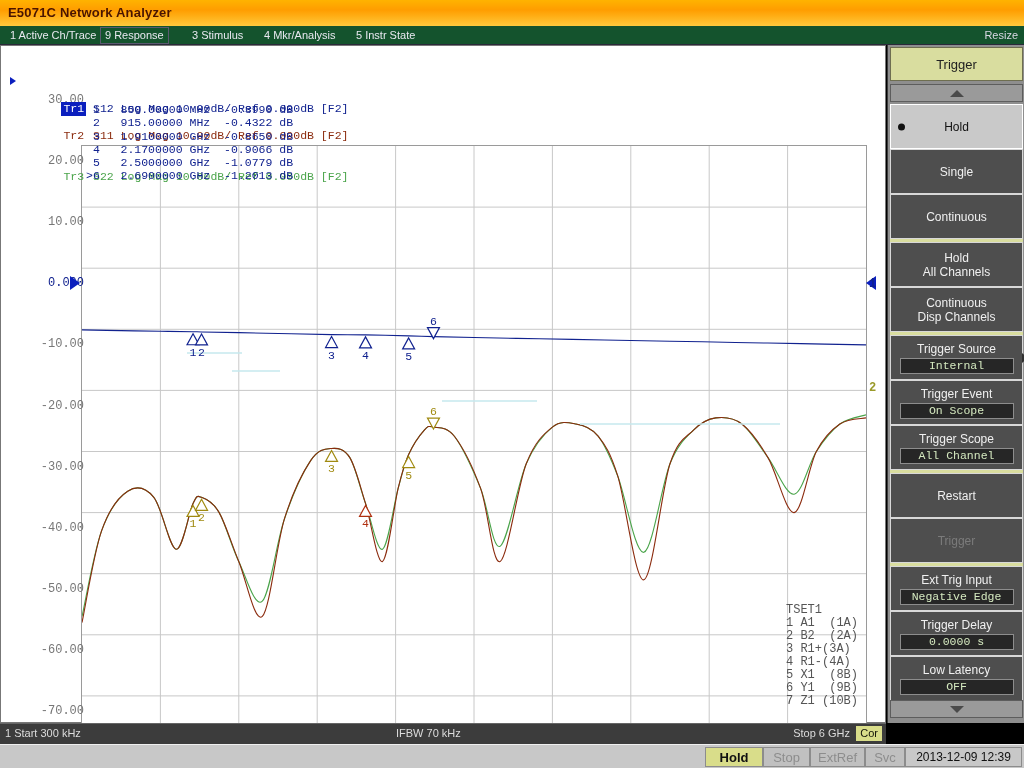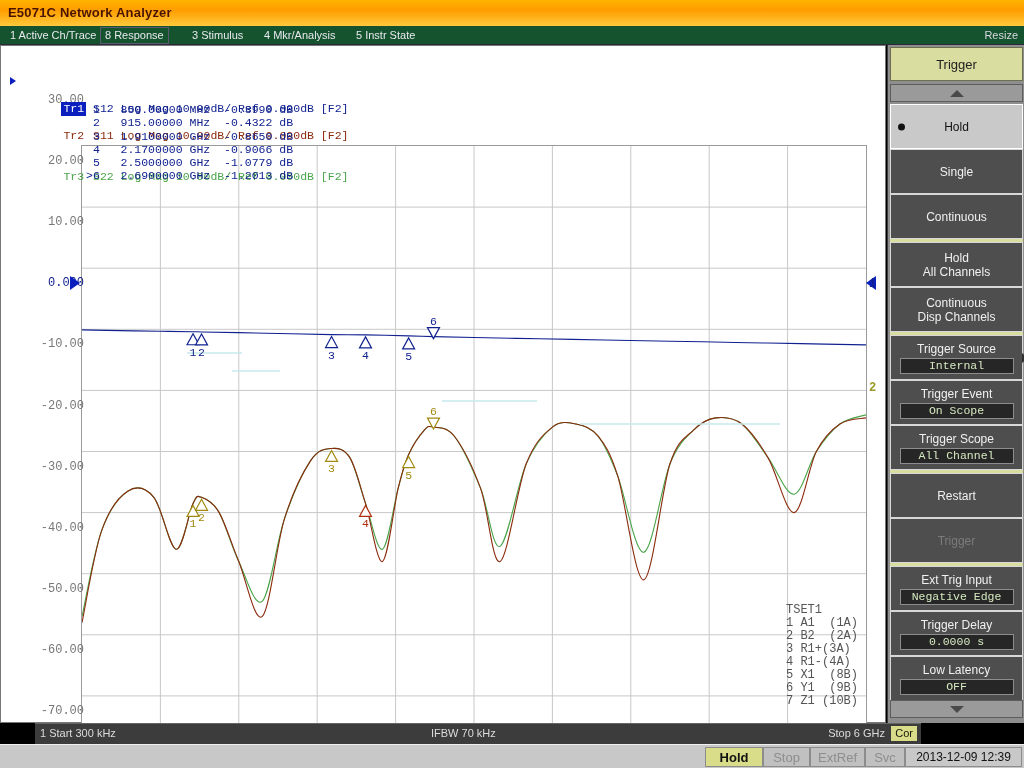--- a/index.html
+++ b/index.html
@@ -62,21 +62,21 @@
   .tnum{position:absolute;font-family:"Liberation Mono","DejaVu Sans Mono",monospace;
       font-size:12px;font-weight:bold;}
 
   
   .tset{position:absolute;left:786px;top:604px;color:#555;z-index:25;
       font-family:"Liberation Mono","DejaVu Sans Mono",monospace;
       font-size:12px;line-height:13px;white-space:pre;}
 
   
   .stimbar{position:absolute;left:0;top:723px;width:886px;height:20px;
-      background:#3c3c3c;border-top:1px solid #666;color:#dcdcdc;font-size:11px;margin-left:35px;}
+      background:#3c3c3c;border-top:1px solid #666;color:#dcdcdc;font-size:11px;}
   .stimbar .s-l{position:absolute;left:5px;top:3px;}
   .stimbar .s-c{position:absolute;left:396px;top:3px;}
   .stimbar .s-r{position:absolute;right:36px;top:3px;}
   .stimbar .s-cor{position:absolute;right:4px;top:2px;background:#d9dd8a;color:#14140a;
       padding:0 4px;font-size:11px;line-height:15px;}
 
   
   .sk{position:absolute;left:887px;top:45px;width:137px;height:678px;
       background:#8e8e8e;border-left:1px solid #3a3a3a;}
   .sk-title{position:absolute;left:2px;top:2px;width:133px;height:34px;
@@ -119,21 +119,21 @@
 <body>
 
 <div id="app">
 
   <div class="titlebar">
     <div class="tt">E5071C Network Analyzer</div>
   </div>
 
   <div class="menubar">
     <div class="mi" id="menu-0" style="left: 6px;">1 Active Ch/Trace</div>
-    <div class="mi box" id="menu-1" style="left: 100px;">8 Response</div>
+    <div class="mi box" id="menu-1" style="left: 100px;">9 Response</div>
     <div class="mi" id="menu-2" style="left: 188px;">3 Stimulus</div>
     <div class="mi" id="menu-3" style="left: 260px;">4 Mkr/Analysis</div>
     <div class="mi" id="menu-4" style="left: 352px;">5 Instr State</div>
     <div class="resize">Resize</div>
   </div>
 
   <div class="meas">
     <div class="grid">
       <svg id="plot" width="784" height="611" viewBox="0 0 784 611">
           <g>

